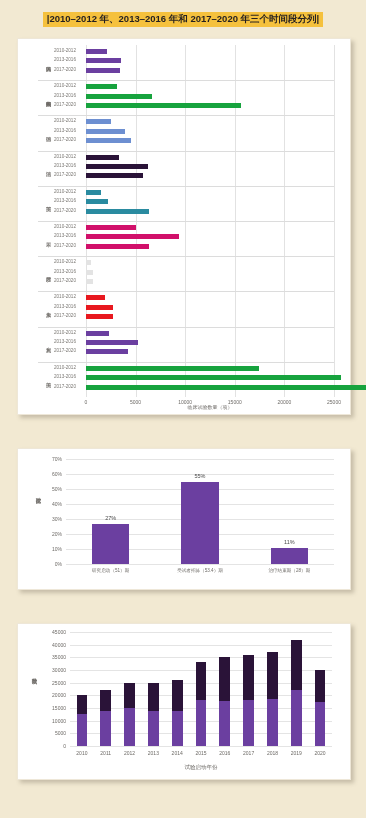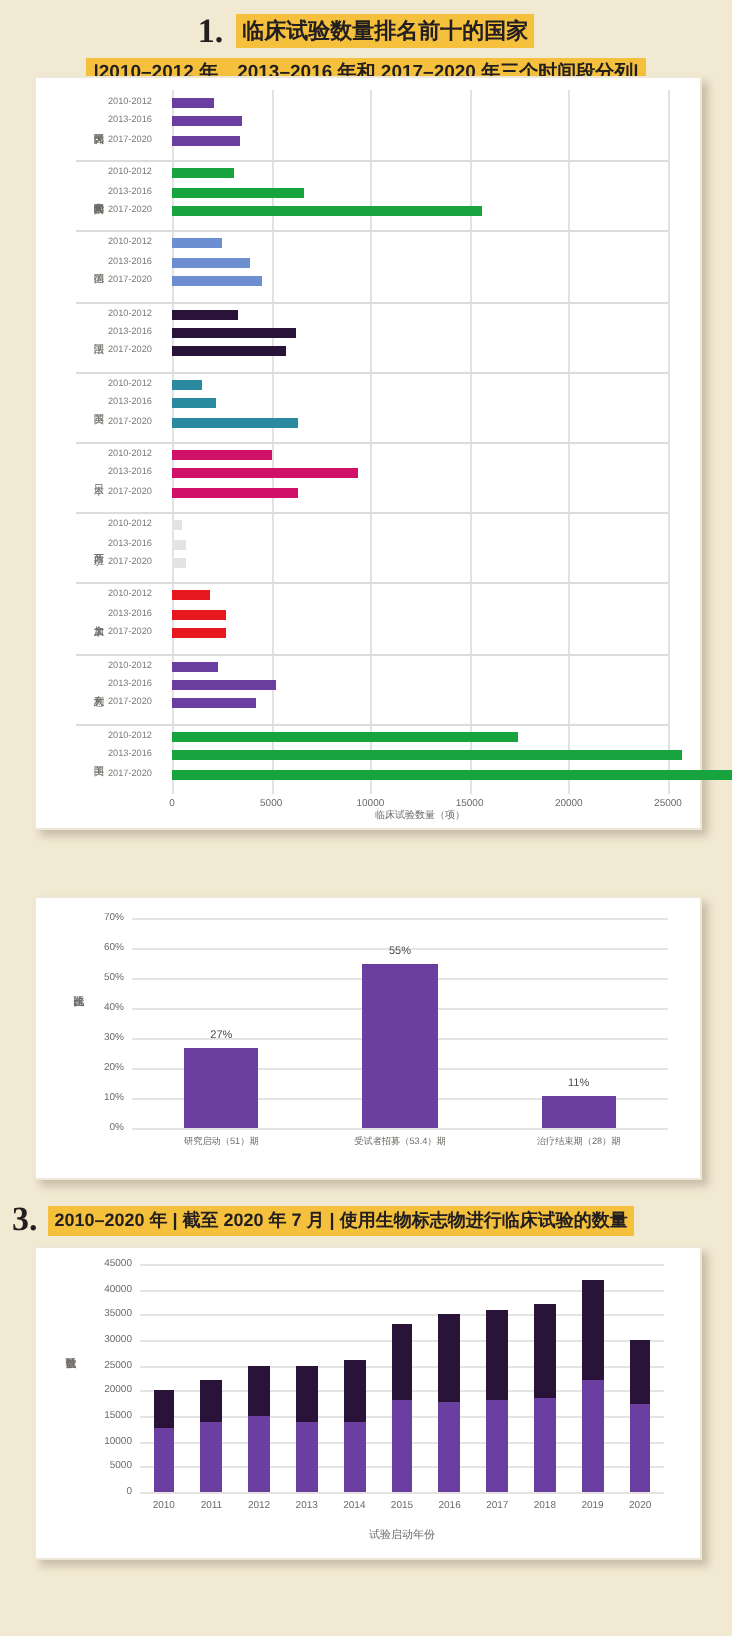--- a/index.html
+++ b/index.html
@@ -60,24 +60,20 @@
   .colbar{position:absolute;bottom:0;}
   .collab{position:absolute;color:#6d6a66;text-align:center;white-space:nowrap;}
   .valuelab{position:absolute;color:#4b4b4b;text-align:center;white-space:nowrap;}
 </style>
 </head>
 <body>
 
 <div class="page">
 
   <div class="sec-head" style="top:6px;">
-    <div style="text-align:center;">
-      <span class="num" style="font-size:17px;vertical-align:-2px;">1.</span>
-      <span class="hl" style="font-size:11px;padding:1px 3px;margin-left:2px;">临床试验数量排名前十的国家</span>
-    </div>
     <div style="text-align:center;margin-top:2px;">
       <span class="hl" style="font-size:9.5px;padding:1px 4px;">|2010–2012 年、2013–2016 年和 2017–2020 年三个时间段分列|</span>
     </div>
   </div>
 
   <div class="card" id="card1" style="left:17px;top:38px;width:332px;height:375px;">
     <div id="c1-plot" style="left:68px;top:6px;width:248px;height:352px;">
         <div class="c1-grid" style="left: 0px;"></div>
         <div class="c1-grid" style="left: 49.6px;"></div>
         <div class="c1-grid" style="left: 99.2px;"></div>
@@ -258,26 +254,20 @@
         <div class="collab" style="left: -8px; width: 105.333px; top: 109px; font-size: 4.6px;">研究启动（51）期</div>
         <div class="colbar" style="left: 115.24px; width: 37.52px; height: 82.5px; background: rgb(107, 63, 160);"></div>
         <div class="valuelab" style="left: 89.3333px; width: 89.3333px; top: 13.5px; font-size: 5.5px;">55%</div>
         <div class="collab" style="left: 81.3333px; width: 105.333px; top: 109px; font-size: 4.6px;">受试者招募（53.4）期</div>
         <div class="colbar" style="left: 204.573px; width: 37.52px; height: 16.5px; background: rgb(107, 63, 160);"></div>
         <div class="valuelab" style="left: 178.667px; width: 89.3333px; top: 79.5px; font-size: 5.5px;">11%</div>
         <div class="collab" style="left: 170.667px; width: 105.333px; top: 109px; font-size: 4.6px;">治疗结束期（28）期</div>
       </div>
   </div>
 
-  <div class="sec-head" style="top:600px;">
-    <div style="padding-left:6px;">
-      <span class="num" style="font-size:17px;vertical-align:-2px;">3.</span>
-      <span class="hl" style="font-size:9px;padding:1px 3px;margin-left:1px;">2010–2020 年 | 截至 2020 年 7 月 | 使用生物标志物进行临床试验的数量</span>
-    </div>
-  </div>
 
   <div class="card" id="card3" style="left:17px;top:623px;width:332px;height:155px;">
     <div class="ylabel" id="c3-ylabel" style="left:14px;top:50px;font-size:5.5px;height:50px;">试验数量</div>
     <div id="c3-plot" style="position:absolute;left:52px;top:8px;width:262px;height:114px;">
         <div class="vgrid-line" style="top: 114px;"></div>
         <div class="vtick" style="left: -30px; top: 111px; width: 26px; font-size: 5px;">0</div>
         <div class="vgrid-line" style="top: 101.333px;"></div>
         <div class="vtick" style="left: -30px; top: 98.3333px; width: 26px; font-size: 5px;">5000</div>
         <div class="vgrid-line" style="top: 88.6667px;"></div>
         <div class="vtick" style="left: -30px; top: 85.6667px; width: 26px; font-size: 5px;">10000</div>

